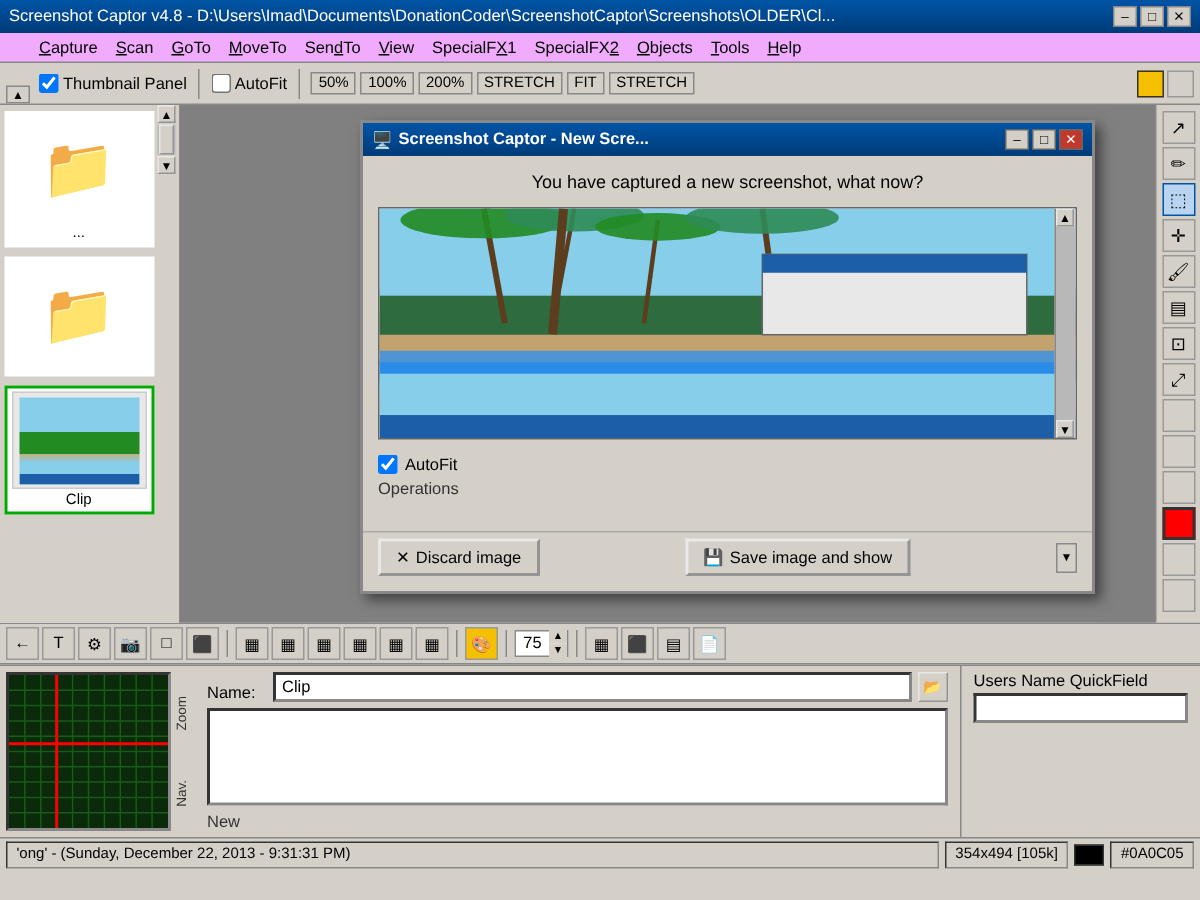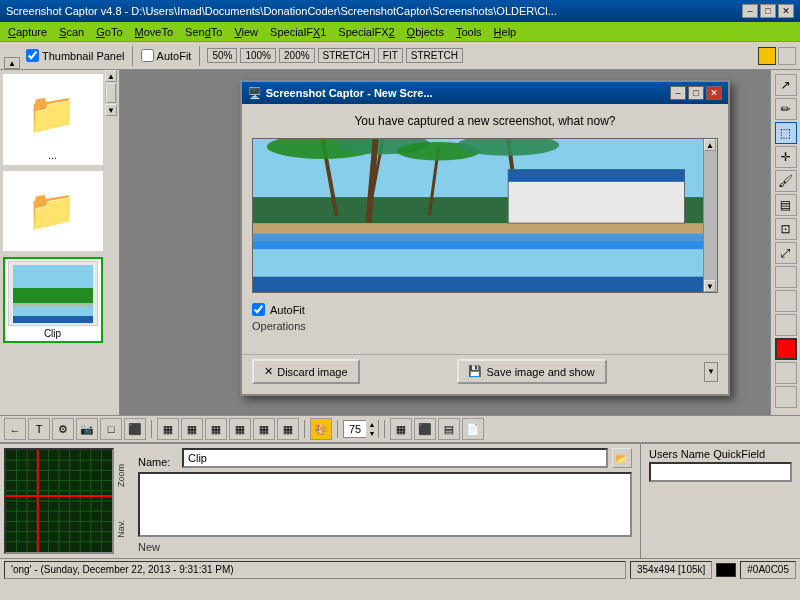--- a/index.html
+++ b/index.html
@@ -23,26 +23,26 @@
       border: 1px solid #888;
       width: 16px; height: 14px;
       font-size: 9px;
       cursor: pointer;
       display: flex; align-items: center; justify-content: center;
       color: black;
     }
 
     
     .menu-bar {
-      background: #84cc16;
+      background: #f0abfc;
       border-bottom: 1px solid #888;
       display: flex;
       align-items: center;
       height: 20px;
-      padding: 0 2px;
+      padding: 0 20px;
     }
     .menu-item {
       padding: 2px 6px;
       cursor: pointer;
       font-size: 11px;
       color: #000;
     }
     .menu-item u { text-decoration: underline; }
 
     

